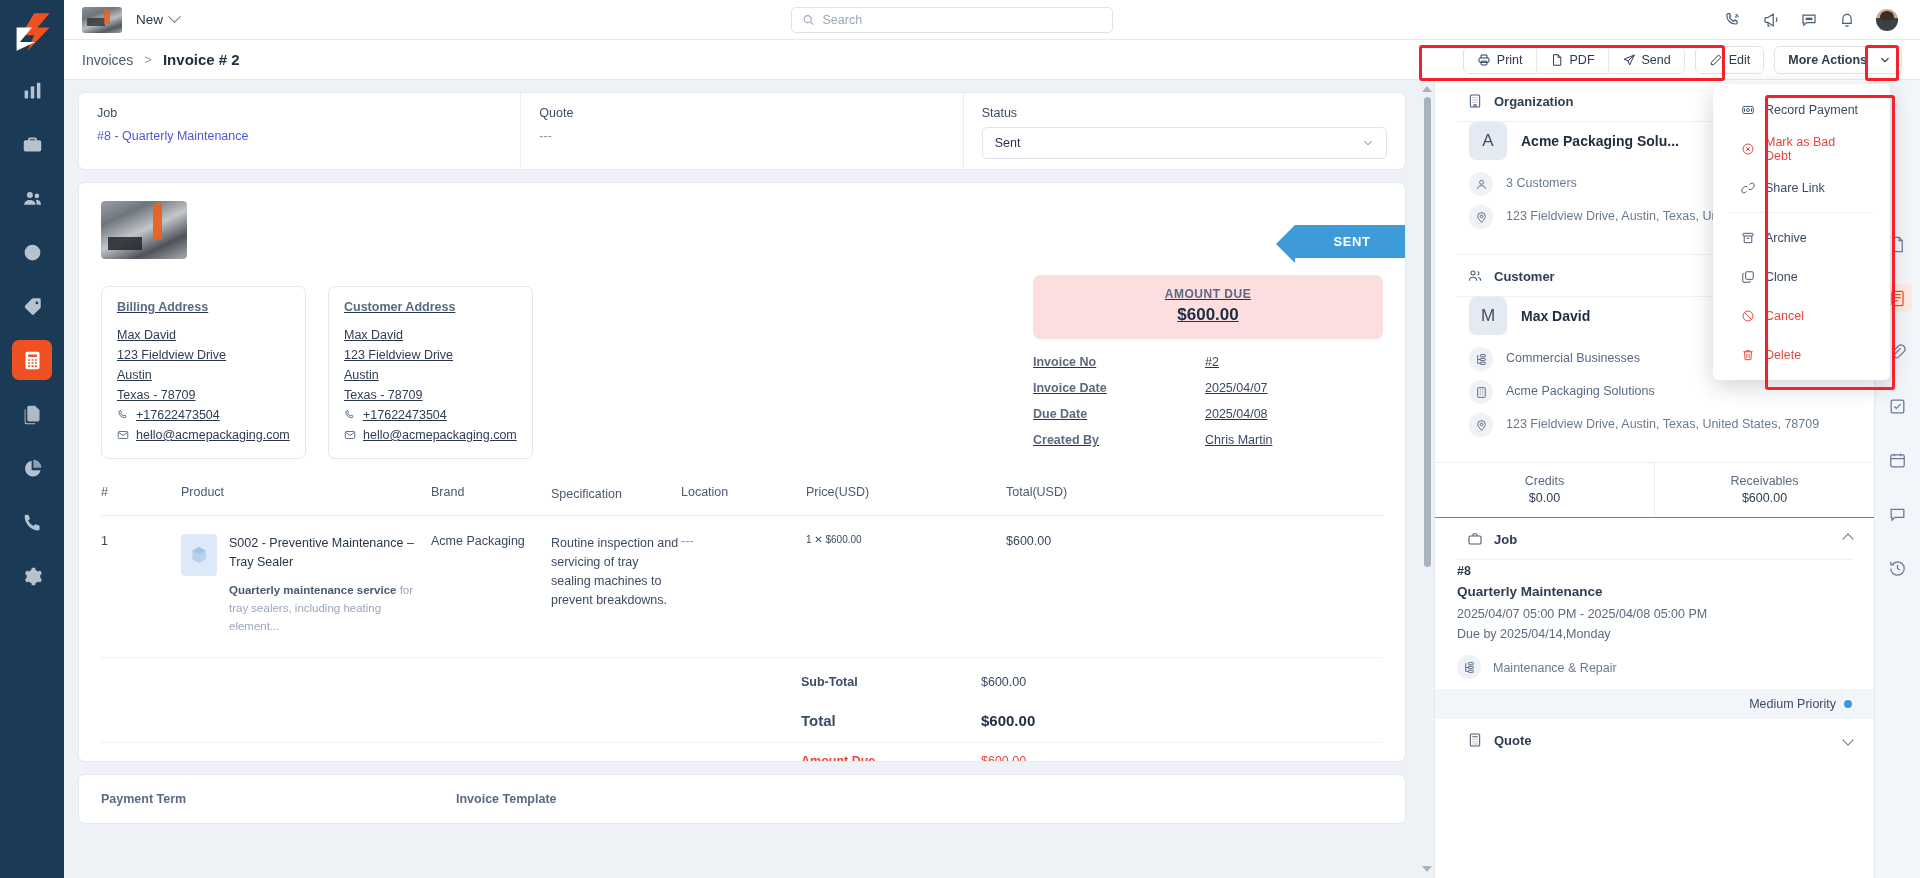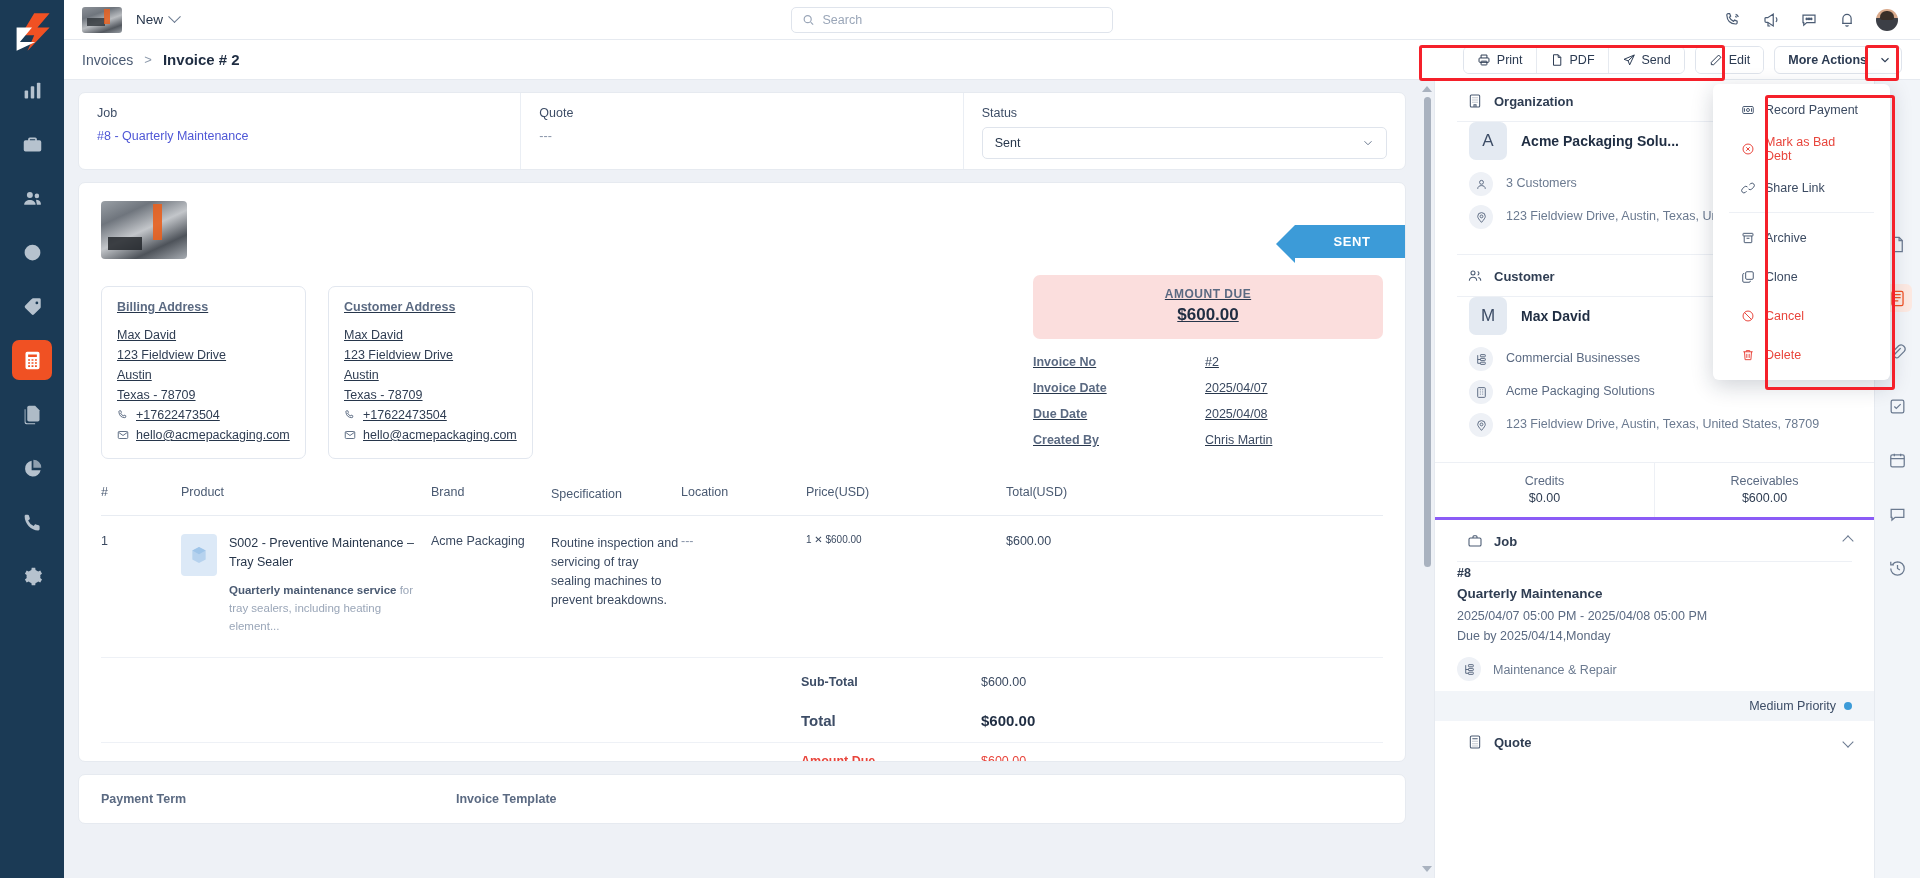--- a/index.html
+++ b/index.html
@@ -221,21 +221,21 @@
   .rp-line { display: flex; align-items: flex-start; gap: 13px; margin-bottom: 9px; }
   .rp-cir {
     width: 24px; height: 24px; border-radius: 50%; background: #eef1f6; flex: 0 0 24px;
     display: flex; align-items: center; justify-content: center;
   }
   .rp-cir svg { width: 13px; height: 13px; color: #5b6a82; }
   .rp-txt { font-size: 12.5px; color: #6b7a90; line-height: 19px; padding-top: 2px; }
   .rp-txt.lnk { color: #5b6a82; }
   .rp-divider { height: 1px; background: #edf0f5; margin: 0 22px; }
 
-  .stats { display: flex; border-top: 1px solid #edf0f5; border-bottom: 3px solid #8b5cf6; }
+  .stats { display: flex; border-top: 1px solid #edf0f5; border-bottom: 1px solid #8b5cf6; }
   .stat { flex: 1; text-align: center; padding: 11px 0 12px 0; }
   .stat + .stat { border-left: 1px solid #edf0f5; }
   .stat-k { font-size: 12.5px; color: #5b6a82; }
   .stat-v { font-size: 12.5px; color: #2f3d52; margin-top: 3px; }
 
   .job-body { padding: 4px 22px 10px 22px; }
   .job-id { font-size: 12.5px; font-weight: 700; color: #2f3d52; margin-bottom: 6px; }
   .job-title { font-size: 13.5px; font-weight: 700; color: #2f3d52; margin-bottom: 5px; }
   .job-dates { font-size: 12.5px; color: #5b6a82; line-height: 20px; }
   .job-tag { display: flex; align-items: center; gap: 12px; margin-top: 11px; }

